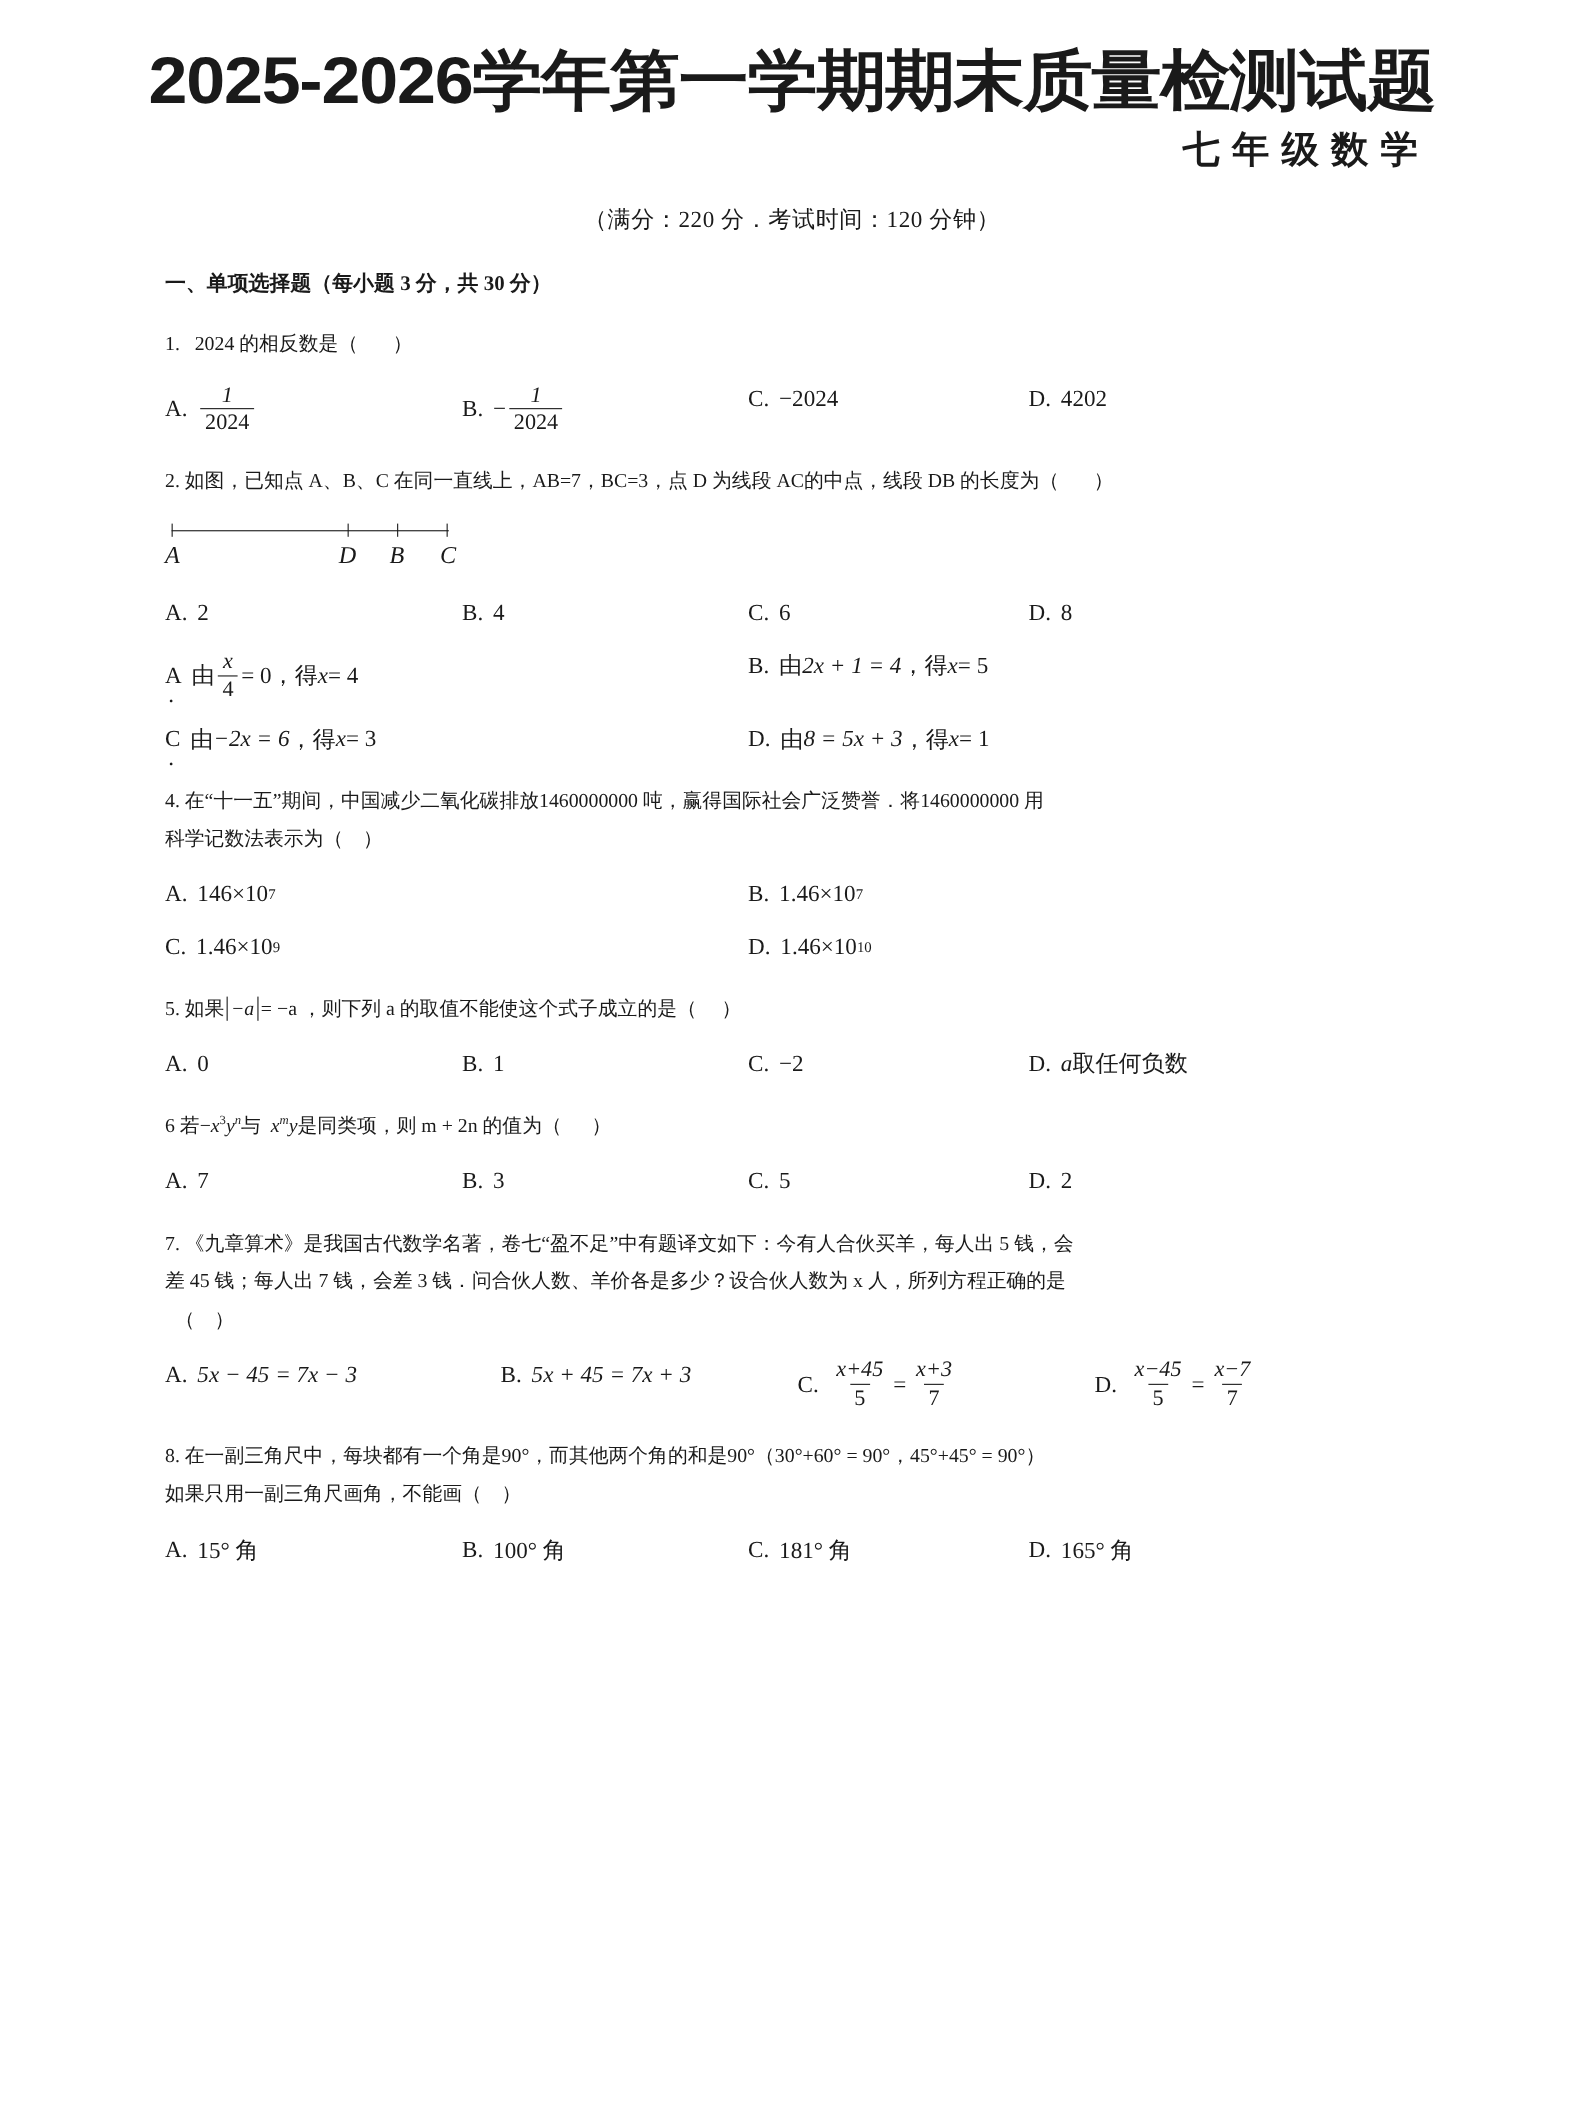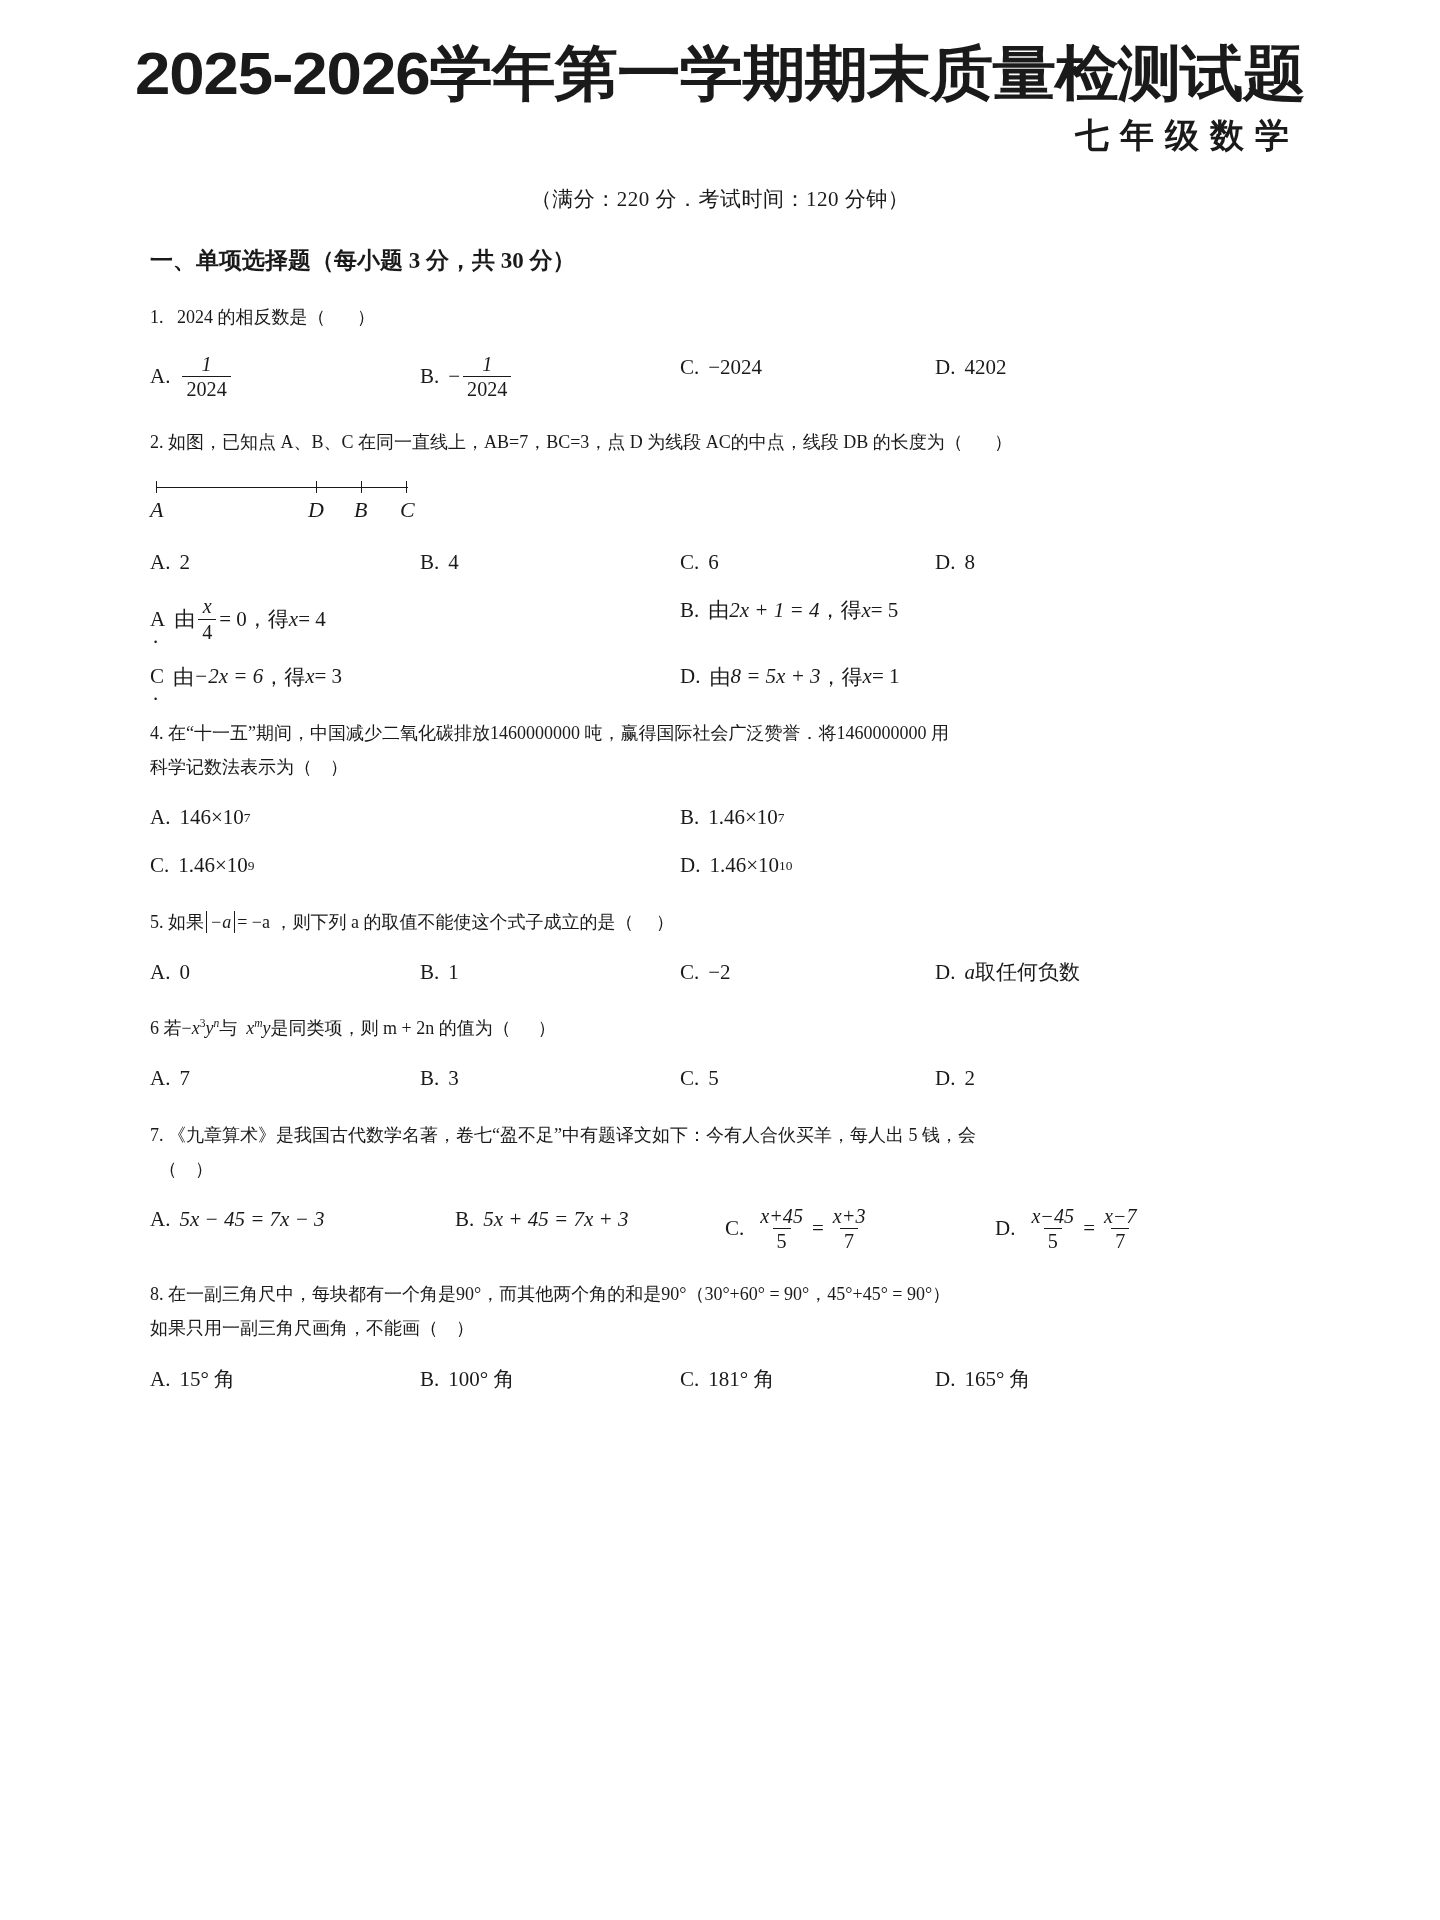--- a/index.html
+++ b/index.html
@@ -42,21 +42,21 @@
   }
   .doc-meta {
     text-align: center;
     font-size: 21px;
     margin: 26px 0 0 0;
     letter-spacing: 0.5px;
   }
 
   
   .section-head {
-    font-size: 23px;
+    font-size: 19px;
     font-weight: bold;
     margin: 32px 0 0 10px;
   }
 
   
   .q {
     margin: 24px 0 0 10px;
     font-size: 18px;
     line-height: 1.92;
   }
@@ -362,20 +362,21 @@
       <span class="opt-label">D.</span>
       <span>2</span>
     </div>
   </div>
 
   <div class="q">
     <span class="q-stem">
       <span>7.</span>
       <span>《九章算术》是我国古代数学名著，卷七“盈不足”中有题译文如下：今有人合伙买羊，每人出 5 钱，会</span>
     </span>
+    <span class="q-stem-2">差 45 钱；每人出 7 钱，会差 3 钱．问合伙人数、羊价各是多少？设合伙人数为 x 人，所列方程正确的是</span>
     <span class="q-stem-2">
       &nbsp;&nbsp;<span>（</span>
       &nbsp;&nbsp;&nbsp;<span>）</span>
     </span>
   </div>
   <div class="opts">
     <div class="opt" style="width:305px;">
       <span class="opt-label">A.</span>
       <span class="mi">5x − 45 = 7x − 3</span>
     </div>

